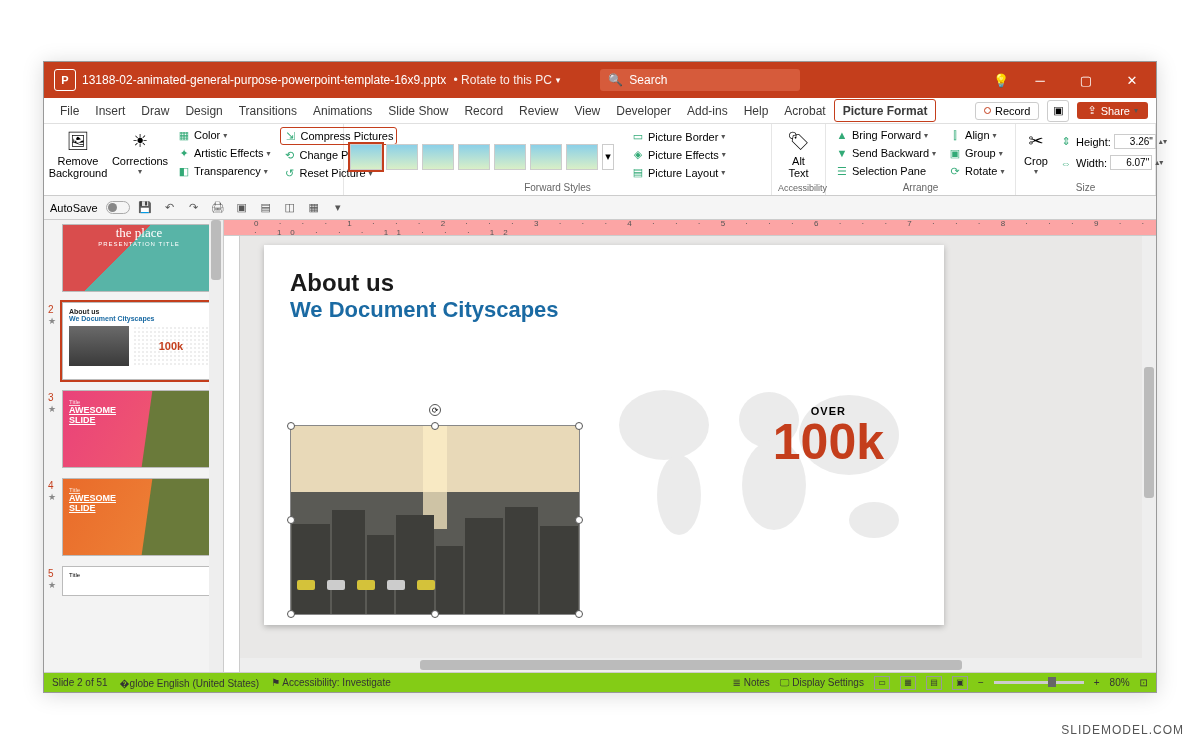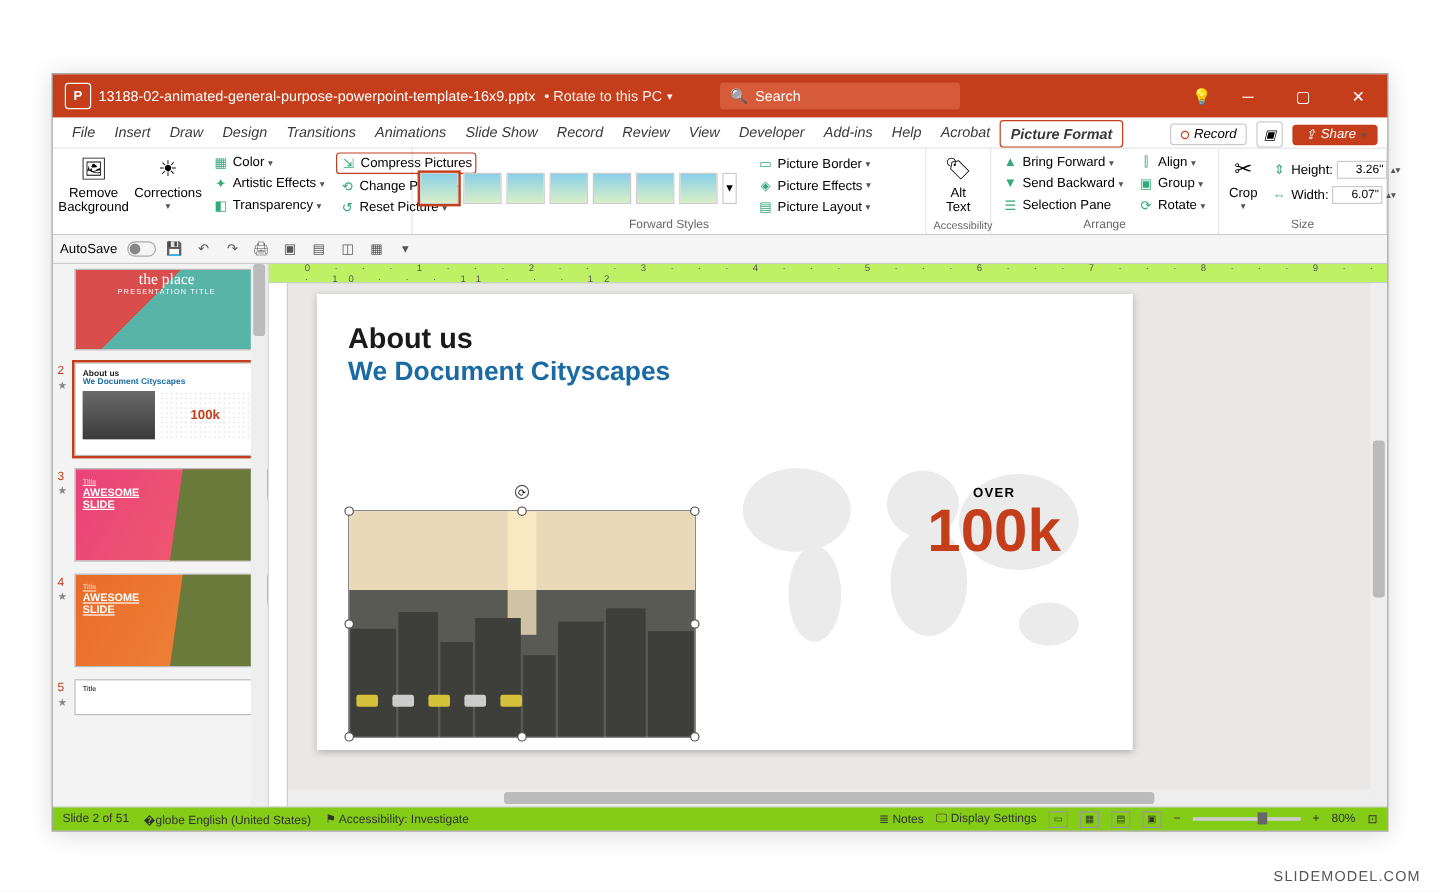--- a/index.html
+++ b/index.html
@@ -13,21 +13,21 @@
 .titlebar .saved { opacity: 0.9; margin-left: 4px; }
 .titlebar .caret { margin-left: 4px; font-size: 9px; }
 .search { margin-left: 40px; background: #D65B3B; border-radius: 3px; height: 22px; display: flex; align-items:center; padding: 0 8px; width: 200px; }
 .search .sicon { color: #fff; font-size: 12px; margin-right: 6px; }
 .search input { background: transparent; border: none; outline: none; color: #fff; font-size: 12px; width: 100%; }
 .search input::placeholder { color: #fff; }
 .titlebar .right { margin-left: auto; display: flex; align-items: center; gap: 14px; padding-right: 8px; }
 .winbtn { width: 32px; height: 26px; display:flex; align-items:center; justify-content:center; font-size:13px; cursor:pointer; }
 
 
-.tabs { background: #fff; height: 26px; border-bottom: 1px solid #e0e0e0; display:flex; align-items:flex-end; padding: 0 8px; font-size: 12px; font-style: italic; }
+.tabs { background: #fff; height: 26px; border-bottom: 1px solid #e0e0e0; display:flex; align-items:center; padding: 0 8px; font-size: 12px; }
 .tab { padding: 0 8px; height: 26px; line-height: 26px; color: #3a3a3a; cursor: pointer; }
 .tab.active { border: 1.5px solid #C43E1C; border-radius: 3px; line-height: 23px; height:23px; font-weight:600; }
 .tabs .right { margin-left: auto; display: flex; align-items:center; gap:8px; }
 .record-btn { border: 1px solid #ccc; border-radius: 3px; padding: 2px 8px; font-size: 11px; display:flex; align-items:center; gap:4px; cursor:pointer; }
 .record-btn .dot { width:7px; height:7px; border:1.5px solid #C43E1C; border-radius:50%; }
 .share-btn { background: #C43E1C; color: #fff; border-radius: 3px; padding: 2px 10px; font-size: 11px; display:flex; align-items:center; gap:4px; cursor:pointer; }
 .iconbtn { width:22px; height:22px; display:flex; align-items:center; justify-content:center; border:1px solid #ccc; border-radius:3px; font-size:11px; cursor:pointer;}
 
 
 .ribbon { background: #fff; height: 72px; border-bottom: 1px solid #ccc; display: flex; font-size: 11px; }
@@ -72,21 +72,21 @@
 .slide3, .slide4 { height:78px; display:flex; color:#fff;text-decoration:underline; }
 .slide3 { background: linear-gradient(120deg,#e9427a,#f3626a); }
 .slide4 { background: linear-gradient(120deg,#e96b2a,#f08a3c); }
 .slide3 .txt, .slide4 .txt { flex:0 0 55%; padding:8px 6px; font-size:8px; }
 .slide3 .pic, .slide4 .pic { flex:1; background:#6a7a3a; transform:skewX(-8deg); margin-right:-6px;}
 .slide5 { height:30px; }
 .vscroll { position:absolute; right:0; top:0; width:14px; height:100%; background:#eee;}
 .vscroll .handle{ position:absolute; top:0; width:10px; left:2px; height:60px; background:#bbb; border-radius:3px;}
 
 .canvas { flex:1; background:#e9e8e7; position:relative; overflow:hidden; }
-.ruler-h { height:16px; background:#bef264; border-bottom:1px solid #ccc; font-size:8px; color:#555; display:flex; align-items:center; padding-left:30px; letter-spacing:9px;}
+.ruler-h { height:16px; background:#fca5a5; border-bottom:1px solid #ccc; font-size:8px; color:#555; display:flex; align-items:center; padding-left:30px; letter-spacing:9px;}
 .ruler-v { position:absolute; left:0; top:16px; width:16px; bottom:0; background:#fff; border-right:1px solid #ccc;}
 .slide-main { position:absolute; left:40px; top:25px; width:680px; height:380px; background:#fff; box-shadow: 0 2px 6px rgba(0,0,0,0.25); padding: 24px 26px; }
 .slide-main .h1 { font-size:24px; font-weight:700; color:#1a1a1a; }
 .slide-main .h2 { font-size:22px; font-weight:700; color:#1a6aa3; }
 .mapbg { position:absolute; right:20px; top:120px; width:320px; height:200px; opacity:0.5; }
 .mapbg svg { width:100%; height:100%; }
 .stat { position:absolute; right:60px; top:160px; text-align:center; }
 .stat .over { font-size:11px; font-weight:bold; letter-spacing:1px; }
 .stat .num { font-size:50px; font-weight:800; color:#C43E1C; line-height:1; }
 .selimg { position:absolute; left:26px; top:180px; width:290px; height:190px; border:1px solid #888; }

